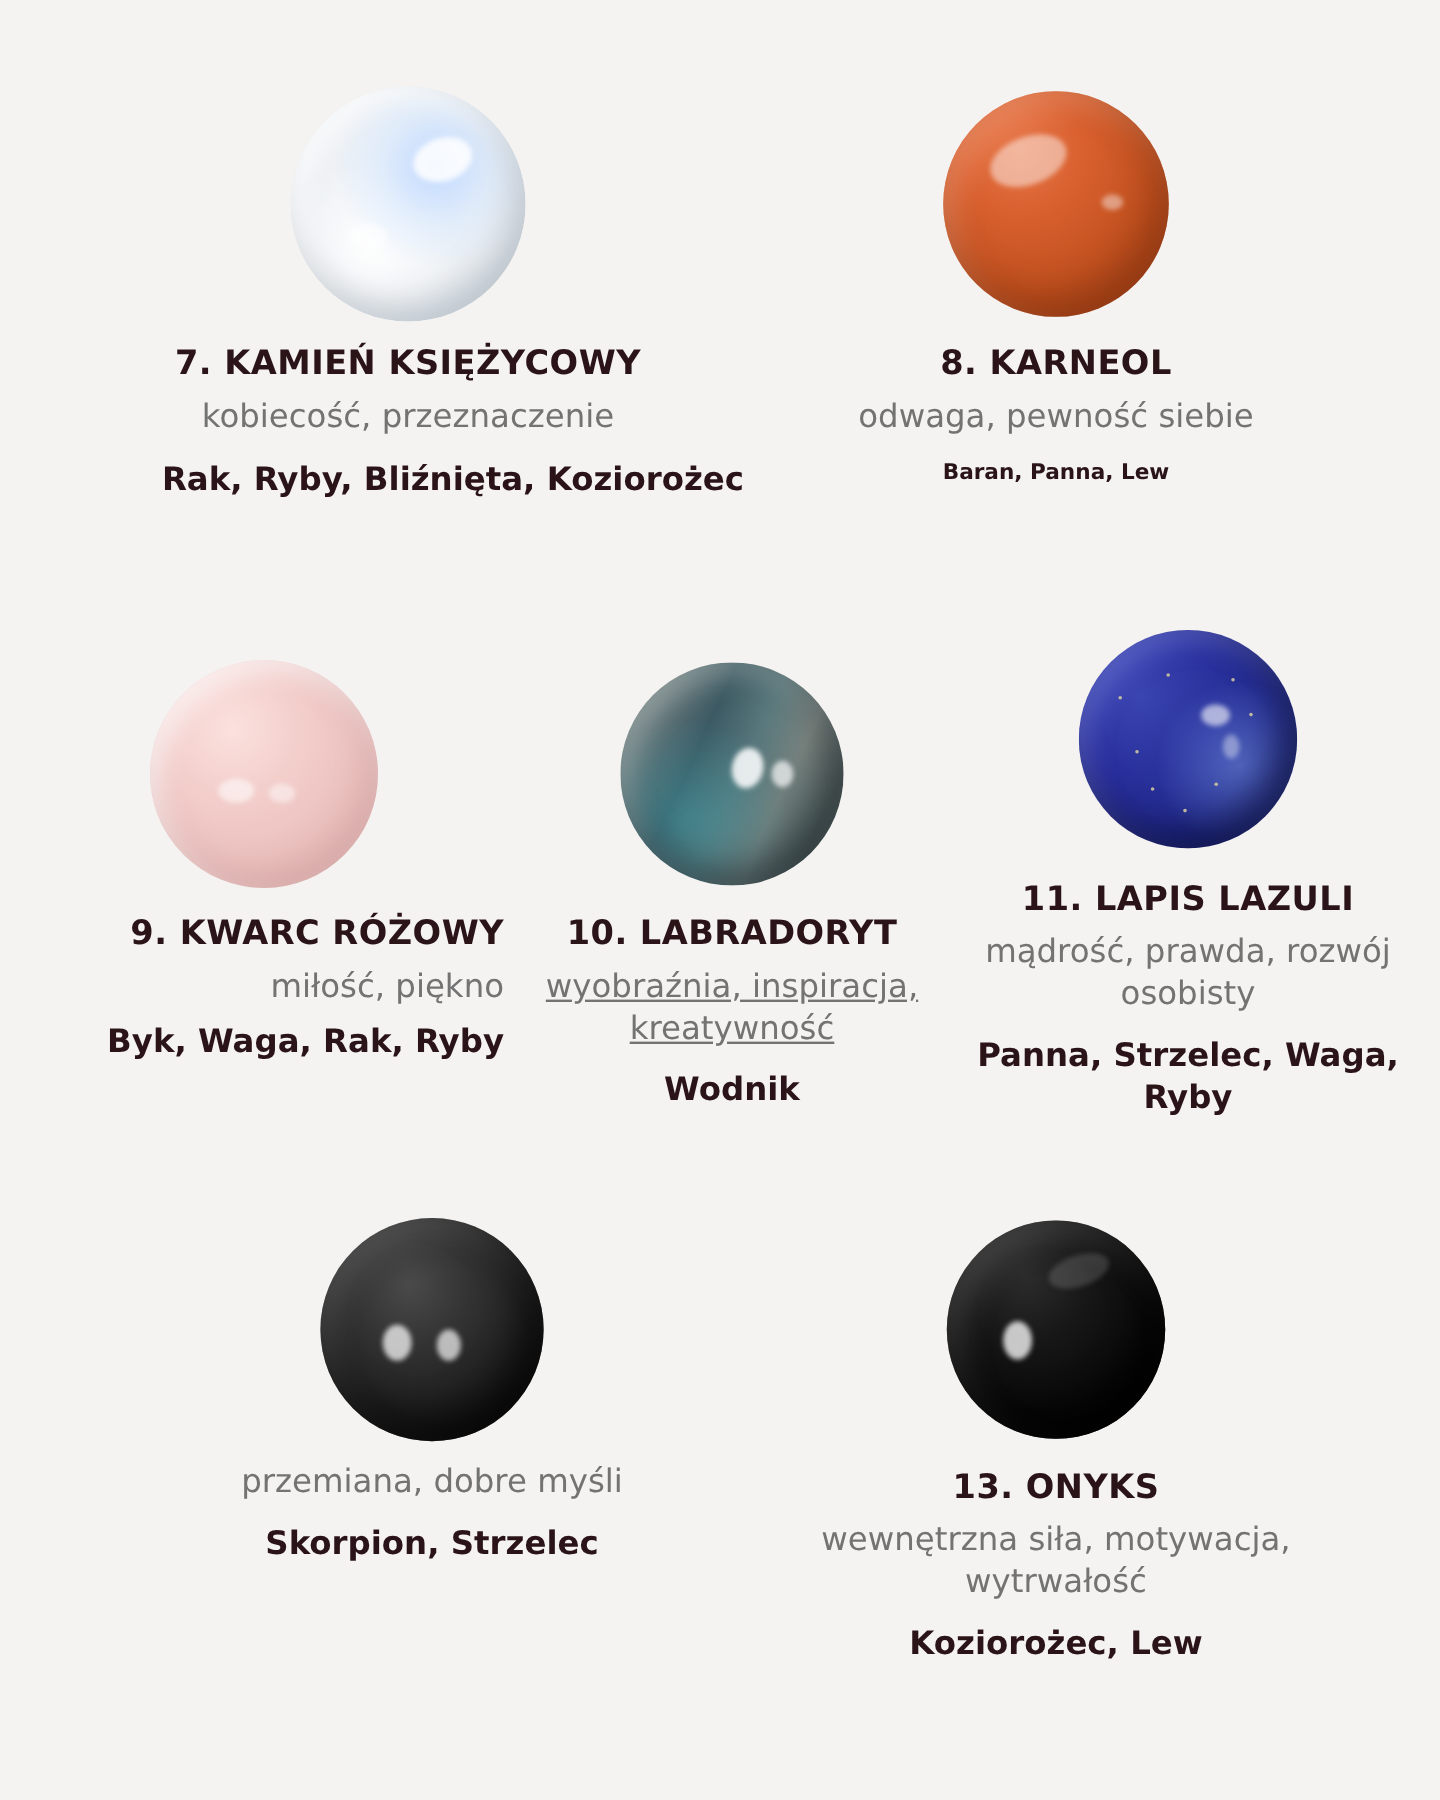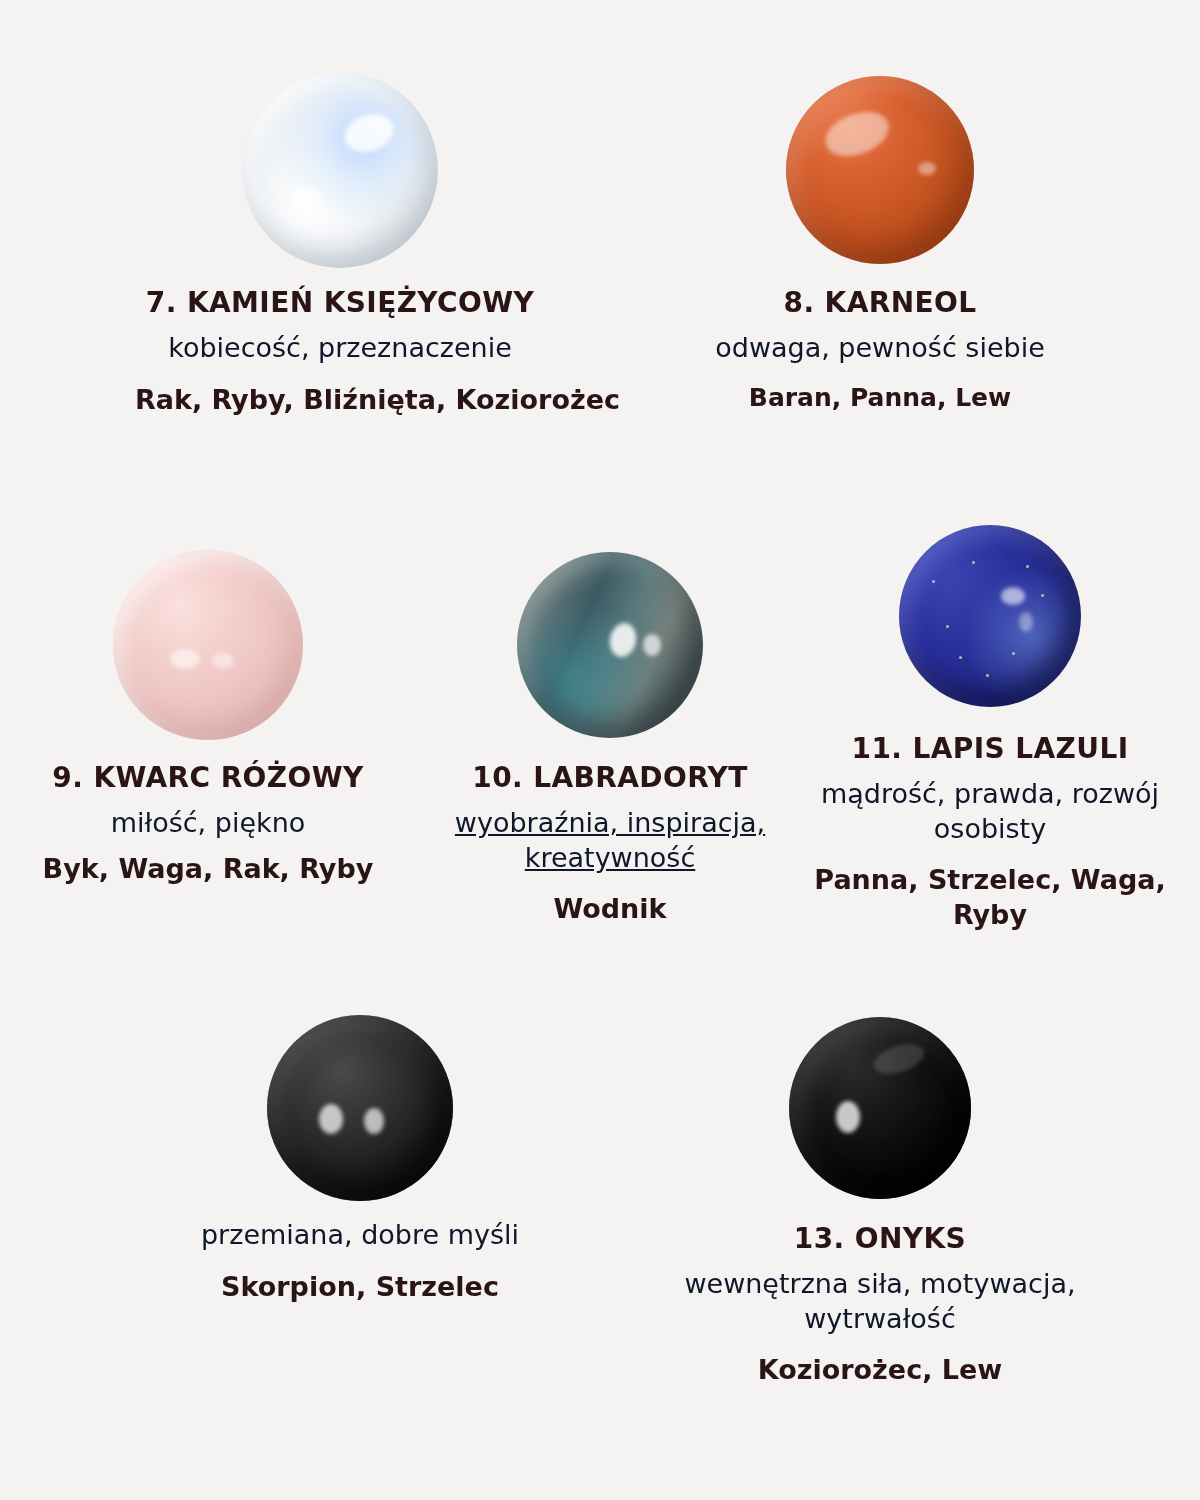--- a/index.html
+++ b/index.html
@@ -50,21 +50,21 @@
 
   .stone-title {
     font-weight: bold;
     letter-spacing: 0.4px;
     color: #2b1418;
     margin-top: 16px;
   }
 
   .stone-meaning {
     margin-top: 12px;
-    color: #0f172a;
+    color: #737373;
     line-height: 1.28;
   }
 
   .stone-signs {
     margin-top: 16px;
     font-weight: bold;
     color: #2b1418;
     line-height: 1.3;
   }
 
@@ -135,24 +135,24 @@
 
   <div class="stone-card" style="left:620px; top:70px; width:520px;">
     <div class="gem-wrap" style="height:200px;">
       <div class="gem gem-carnelian" style="width:188px; height:188px;">
         <div class="hl" style="left:20%; top:20%; width:66px; height:40px; transform:rotate(-20deg); opacity:.55;"></div>
         <div class="hl" style="left:70%; top:46%; width:18px; height:13px; opacity:.5;"></div>
       </div>
     </div>
     <div class="stone-title" style="font-size:28px;">8. KARNEOL</div>
     <div class="stone-meaning" style="font-size:27px;">odwaga, pewność siebie</div>
-    <div class="stone-signs" style="font-size:25px;">Baran, Panna, Lew</div>
-  </div>
-
-  <div class="stone-card" style="left:8px; top:545px; width:400px;">
+    <div class="stone-signs" style="font-size:18px;">Baran, Panna, Lew</div>
+  </div>
+
+  <div class="stone-card" style="left:20px; top:545px; width:400px;text-align:right;">
     <div class="gem-wrap" style="height:200px;">
       <div class="gem gem-rosequartz" style="width:190px; height:190px;">
         <div class="hl" style="left:30%; top:52%; width:30px; height:20px; opacity:.65;"></div>
         <div class="hl" style="left:52%; top:54%; width:22px; height:16px; opacity:.55;"></div>
       </div>
     </div>
     <div class="stone-title" style="font-size:28px;">9. KWARC RÓŻOWY</div>
     <div class="stone-meaning" style="font-size:27px;">miłość, piękno</div>
     <div class="stone-signs" style="font-size:27px; margin-top:10px;">Byk, Waga, Rak, Ryby</div>
   </div>

